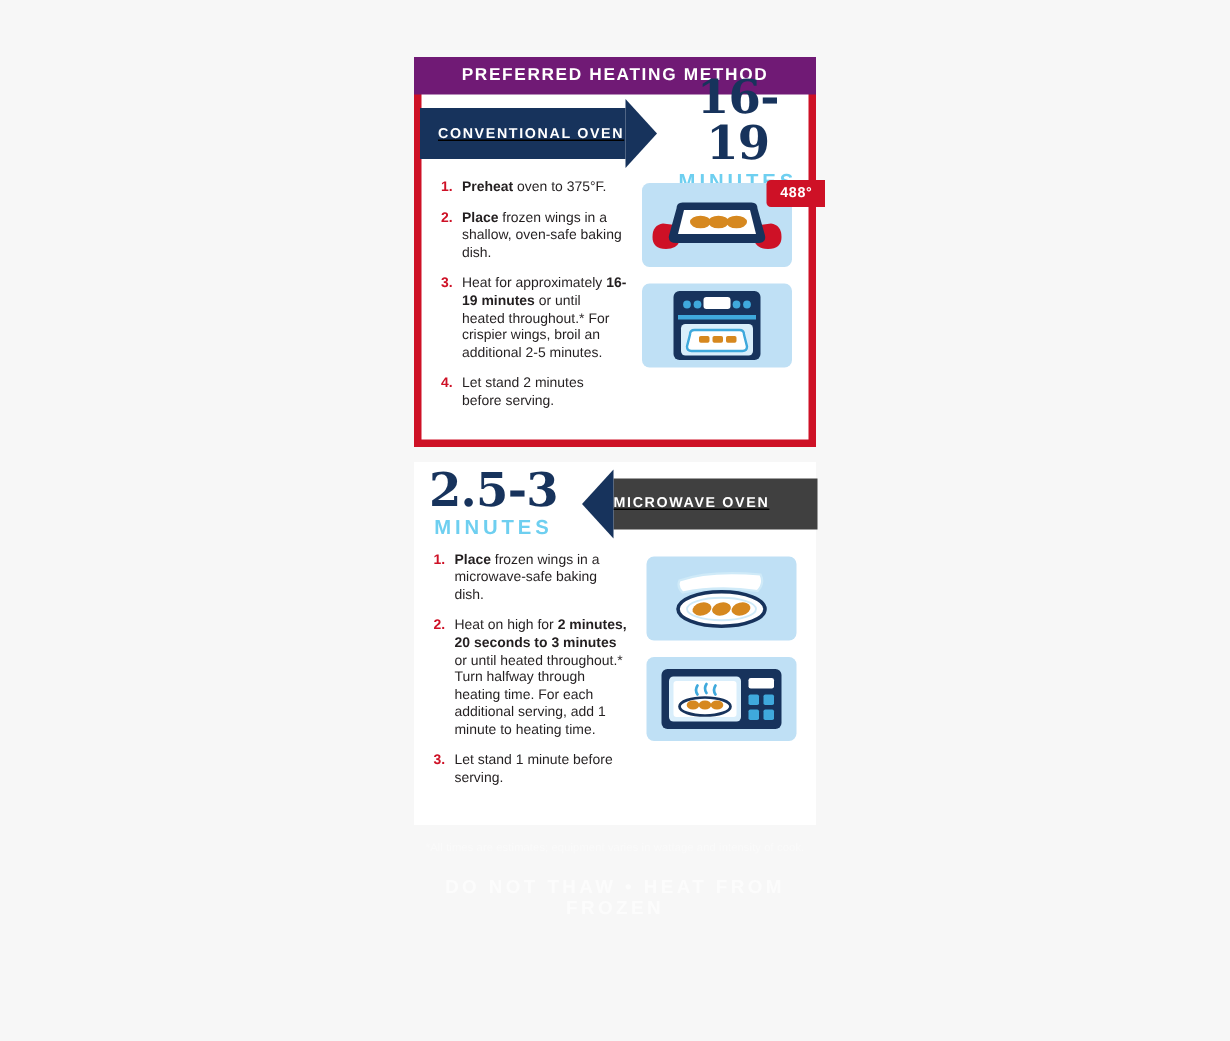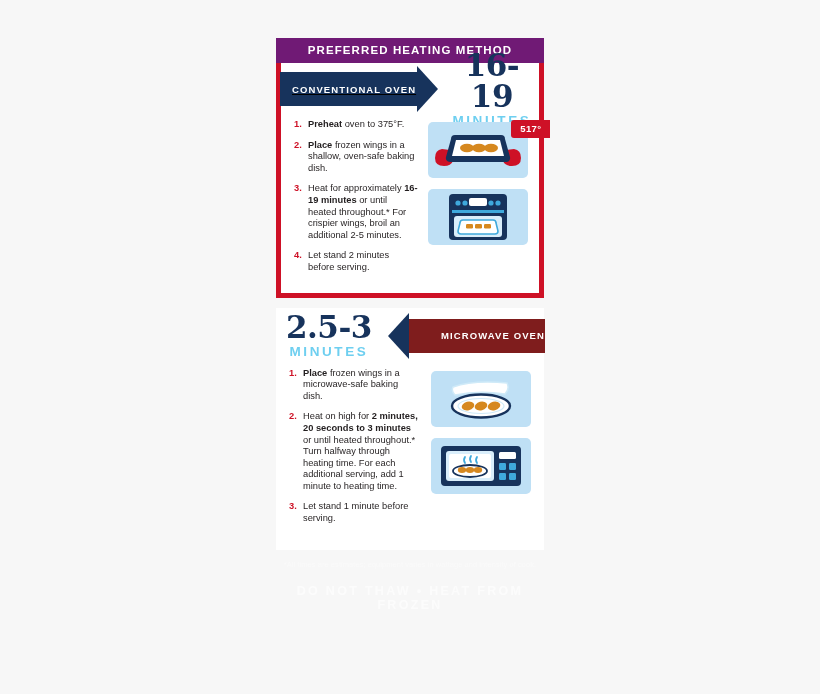--- a/index.html
+++ b/index.html
@@ -85,28 +85,29 @@
   .time-unit{
     color:#6ECFF0;
     font-size:13.5px;
     font-weight:bold;
     letter-spacing:2.6px;
     display:block;
     margin-top:2px;
   }
   .arrow-left{
     position:relative;
-    background:#7f1d1d;
+    background:#404040;
     height:34px;
     width:136px;
     margin-right:-1px;
     display:flex;
     align-items:center;
-    justify-content:flex-end;
-    box-sizing:border-box;
+    justify-content:flex-start;
+    box-sizing:border-box;
+    text-decoration:underline;
   }
   .arrow-left:before{
     content:"";
     position:absolute;
     left:-21px;top:-6px;
     width:0;height:0;
     border-top:23px solid transparent;
     border-bottom:23px solid transparent;
     border-right:21px solid #17335C;
   }
@@ -244,21 +245,21 @@
               <path d="M80 22 q7 1 7 9 q0 8 -9 8 q-7 0 -9 -5 l3 -11 z" fill="#CE1126"></path>
 
               <path d="M17 12 q0 -4 4 -4 h46 q4 0 4 4 l5 18 q1 5 -5 5 h-54 q-6 0 -5 -5 z" fill="#17335C"></path>
 
               <path d="M22 13 h44 l4 16 h-52 z" fill="#ffffff"></path>
 
               <ellipse cx="33" cy="21" rx="7" ry="4.2" fill="#D6881F"></ellipse>
               <ellipse cx="45" cy="21" rx="7" ry="4.2" fill="#D6881F"></ellipse>
               <ellipse cx="57" cy="21" rx="7" ry="4.2" fill="#D6881F"></ellipse>
             </svg>
-            <span class="badge-375">517°</span>
+            <span class="badge-375">488°</span>
           </div>
 
           <div class="icon-tile">
             <svg width="62" height="50" viewBox="0 0 62 50" aria-hidden="true">
               <rect x="2" y="2" width="58" height="46" rx="4" fill="#17335C"></rect>
               <rect x="22" y="6" width="18" height="8" rx="2" fill="#ffffff"></rect>
               <circle cx="11" cy="11" r="2.6" fill="#3FA9DC"></circle>
               <circle cx="18" cy="11" r="2.6" fill="#3FA9DC"></circle>
               <circle cx="44" cy="11" r="2.6" fill="#3FA9DC"></circle>
               <circle cx="51" cy="11" r="2.6" fill="#3FA9DC"></circle>

